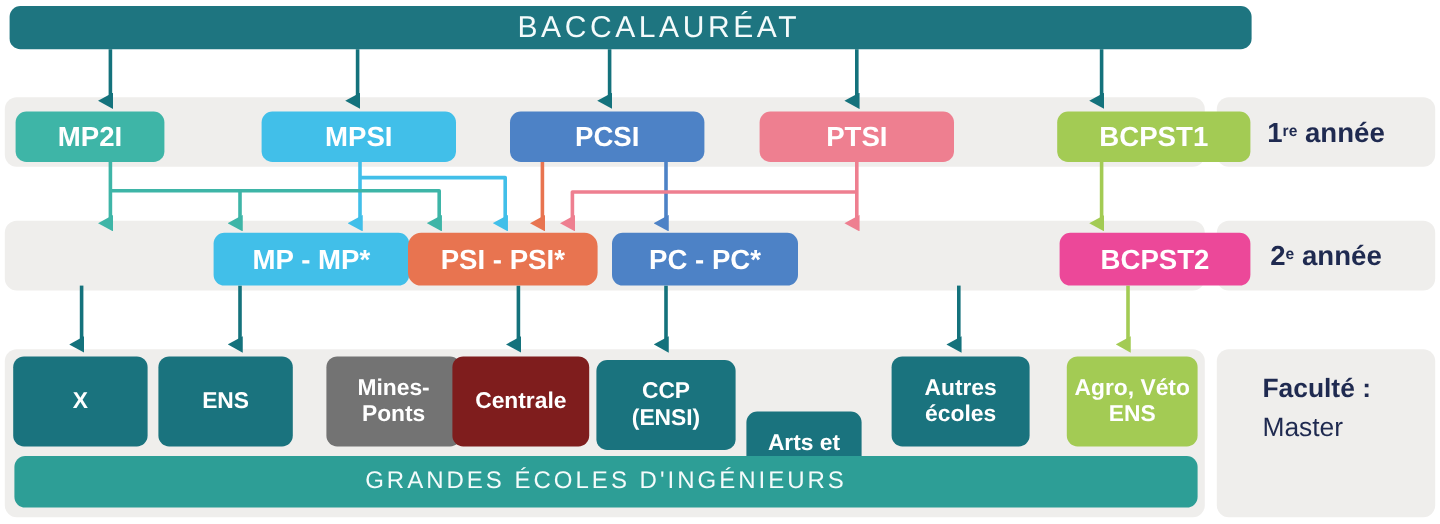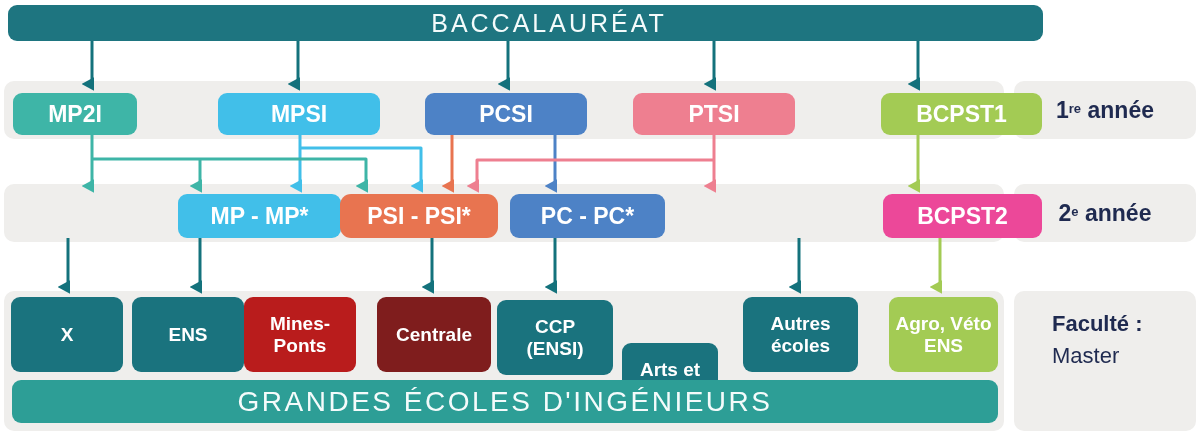--- a/index.html
+++ b/index.html
@@ -9,21 +9,21 @@
   }
   .band{position:absolute;background:#efeeec;border-radius:10px;}
   .topbar{
     position:absolute;left:8px;top:5px;width:988px;height:36px;
     background:#1e7580;border-radius:9px;display:flex;align-items:center;justify-content:center;
     color:#f4fbfb;font-size:25px;font-weight:400;letter-spacing:3px;padding-left:47px;
   }
   .footerbar{
     position:absolute;left:12px;top:380px;width:986px;height:43px;
     background:#2d9e96;border-radius:9px;display:flex;align-items:center;justify-content:center;
-    color:#f4fbfb;font-size:28px;font-weight:400;letter-spacing:2.5px;
+    color:#f4fbfb;font-size:20px;font-weight:400;letter-spacing:2.5px;
   }
   .node{
     position:absolute;display:flex;align-items:center;justify-content:center;
     border-radius:9px;color:#ffffff;font-weight:700;text-align:center;
   }
   .r12{height:42px;font-size:23px;}
   .r2{height:44px;}
   .r3{height:75px;font-size:19px;line-height:1.15;}
   .r3 span{white-space:pre-line;}
   .arrows{position:absolute;left:0;top:0;width:1200px;height:437px;}
@@ -138,21 +138,21 @@
   <div class="node r12 r2" style="left: 839px; top: 194px; width: 159px; background-color: #ec4899; margin-left: 44px;">
       <span>BCPST2</span>
     </div>
 
   <div class="node r3" style="left: 11px; top: 297px; width: 112px; background-color: rgb(26, 115, 126);">
       <span>X</span>
     </div>
   <div class="node r3" style="left: 132px; top: 297px; width: 112px; background-color: rgb(26, 115, 126);">
       <span>ENS</span>
     </div>
-  <div class="node r3" style="left: 244px; top: 297px; width: 112px; background-color: #b91c1c;">
+  <div class="node r3" style="left: 272px; top: 297px; width: 112px; background-color: #737373;">
       <span>Mines-
 Ponts</span>
     </div>
   <div class="node r3" style="left: 377px; top: 297px; width: 114px; background-color: #7f1d1d;">
       <span>Centrale</span>
     </div>
   <div class="node r3" style="left: 497px; top: 300px; width: 116px; background-color: rgb(26, 115, 126);">
       <span>CCP
 (ENSI)</span>
     </div>

